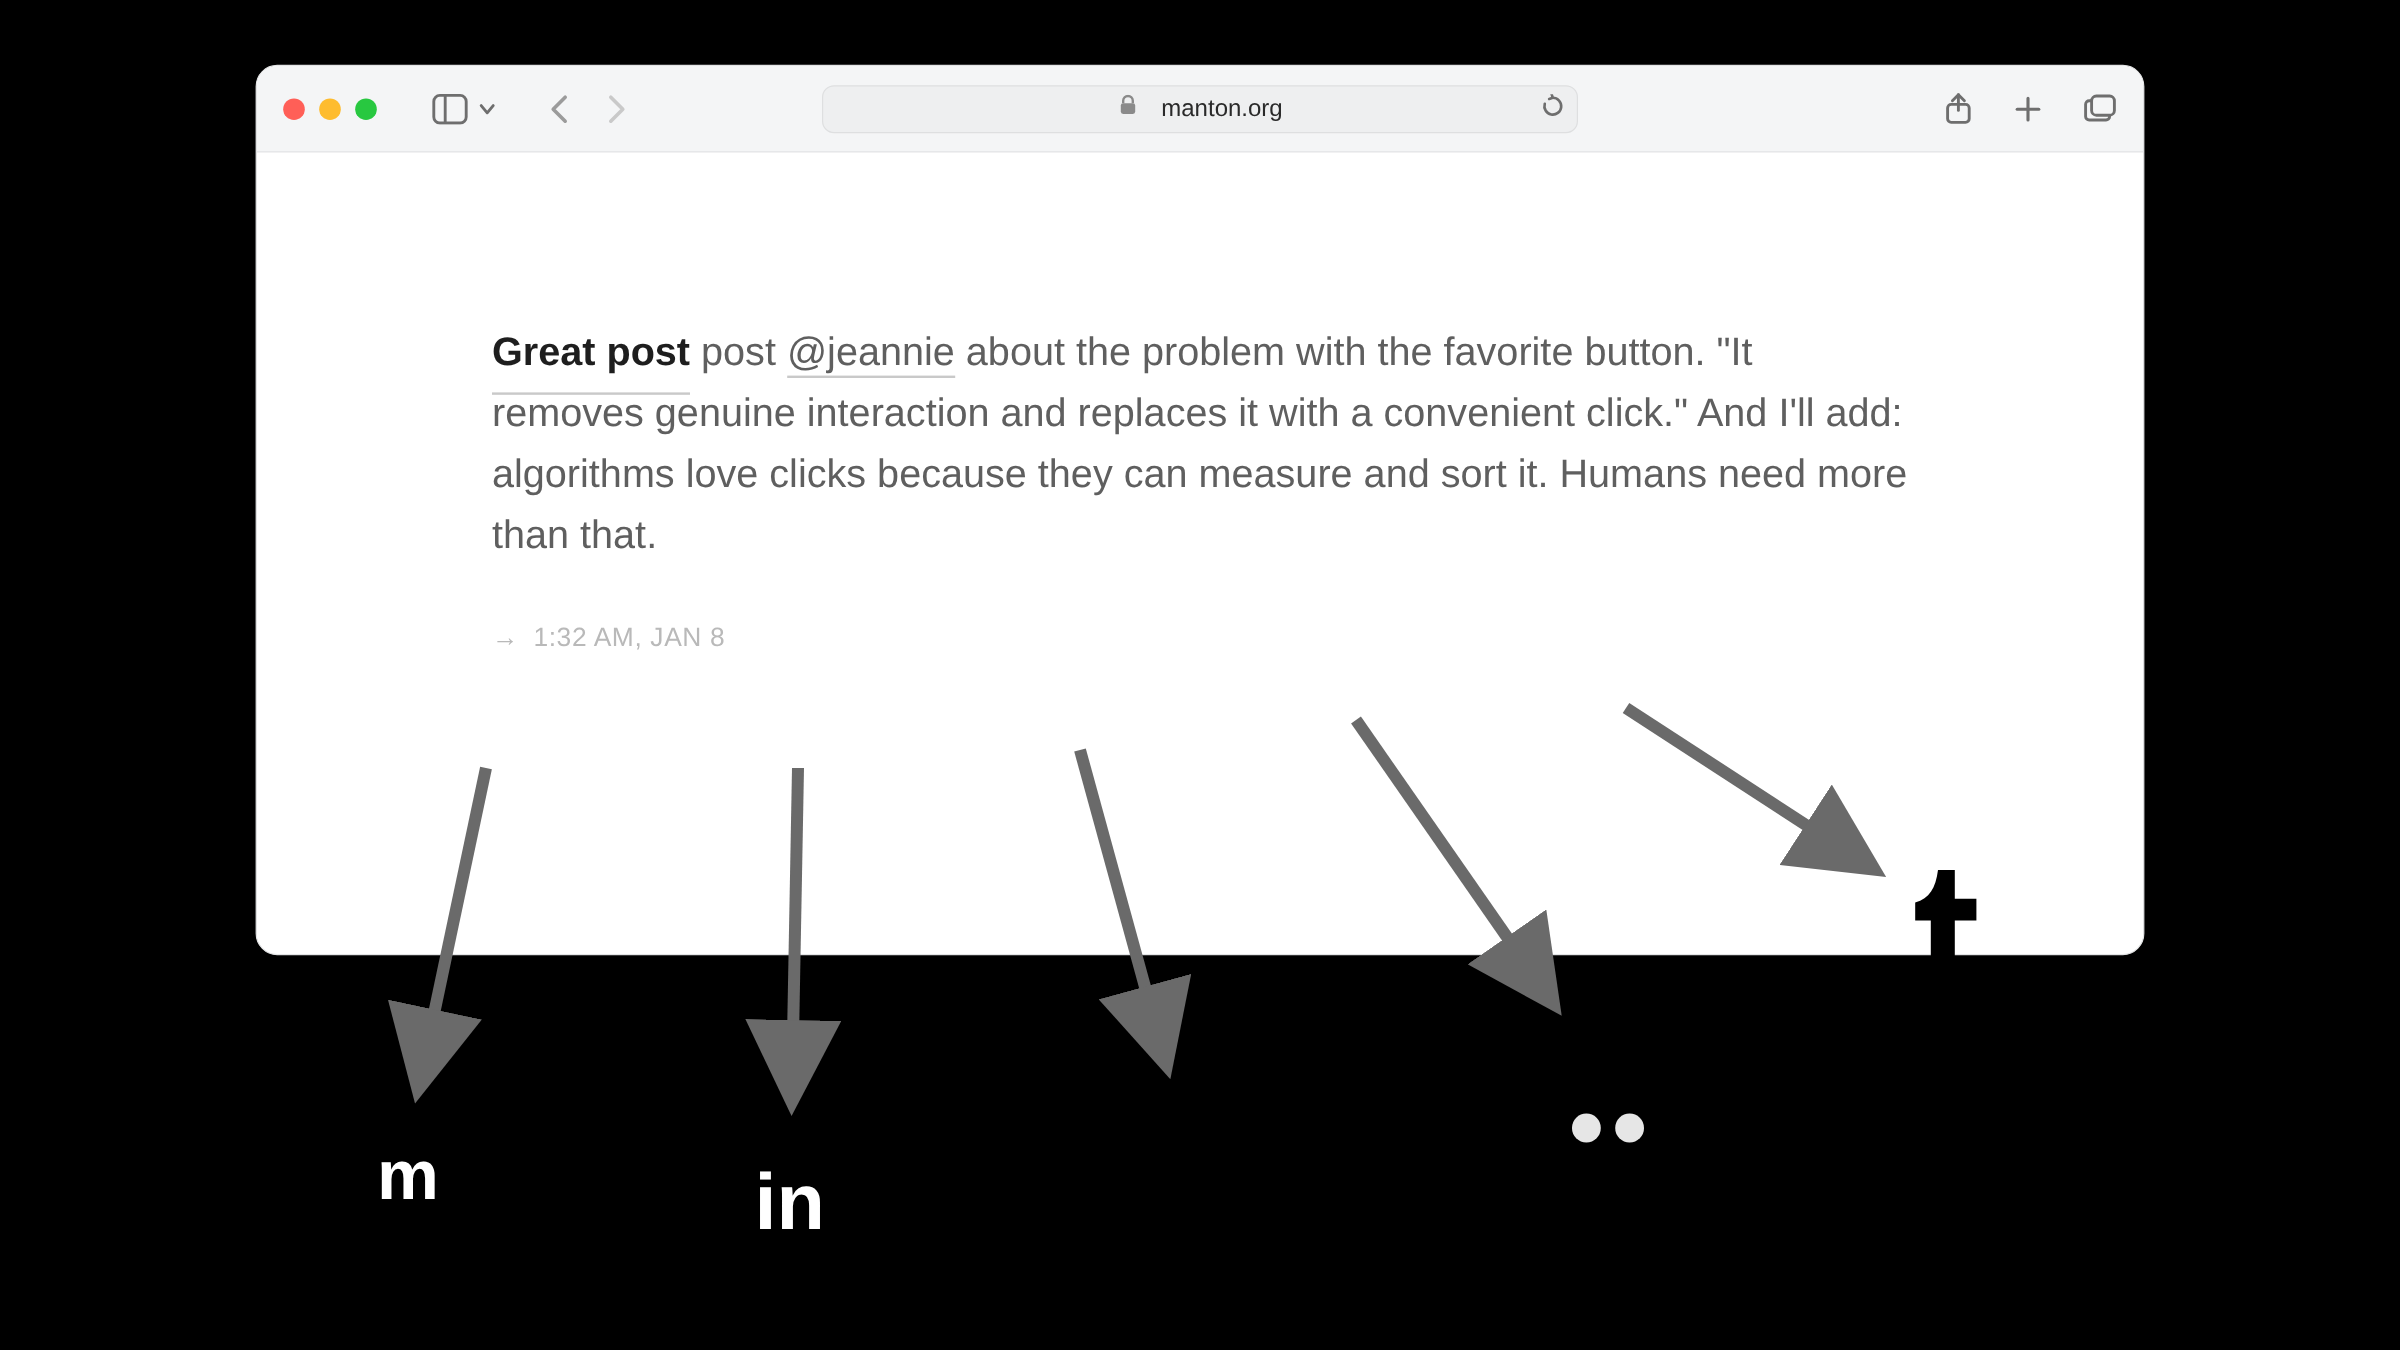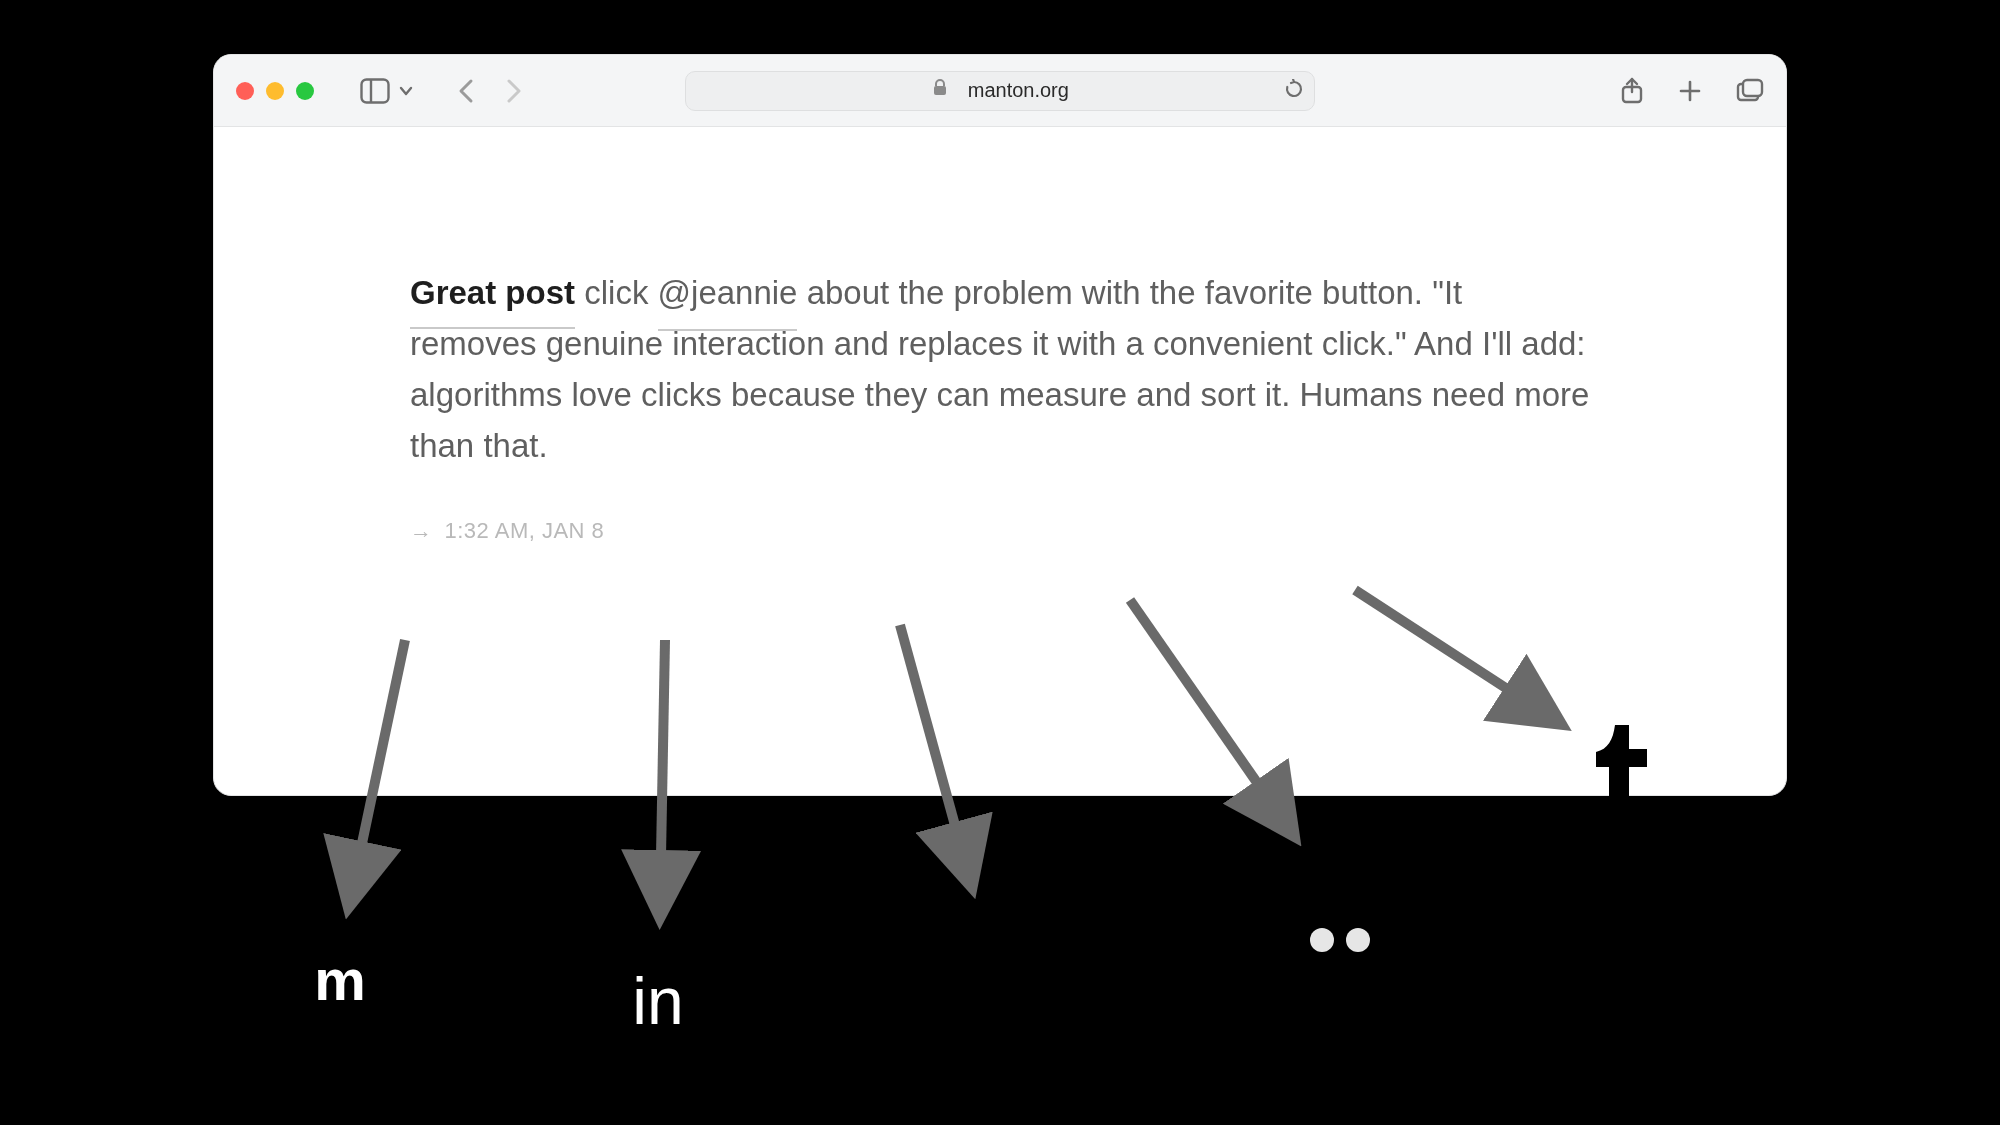--- a/index.html
+++ b/index.html
@@ -106,21 +106,21 @@
     color: #5f5f5f;
   }
   .post .strong-link {
     color: #1e1e1e; font-weight: 700;
     border-bottom: 2px solid #c9c9c9;
     padding-bottom: 16px;
   }
   .post .mention {
     color: #5f5f5f;
     border-bottom: 2px solid #c9c9c9;
-    padding-bottom: 18px;
+    padding-bottom: 2px;
   }
   .meta {
     margin-top: 46px;
     color: var(--meta);
     font-size: 22px;
     letter-spacing: 0.5px;
     display: flex; align-items: center; gap: 12px;
   }
   .meta-arrow { font-size: 22px; color: var(--meta); }
 
@@ -141,21 +141,21 @@
   }
   .mastodon-badge {
     left: 300px; top: 940px;
     width: 80px; height: 80px;
     background: #000; border-radius: 20px;
     font-size: 58px; font-weight: 700; line-height: 1;
   }
   .linkedin-badge {
     left: 613px; top: 960px;
     width: 90px; height: 90px;
-    font-size: 66px; font-weight: 400; line-height: 1;
+    font-size: 66px; font-weight: 700; line-height: 1;
   }
   .linkedin-badge span { transform: translateY(-4px); }
 
   .dark-badge-3 {
     left: 920px; top: 920px;
     width: 140px; height: 140px;
     border-radius: 70px;
     background: #000;
   }
   .flickr-badge {
@@ -250,21 +250,21 @@
           <svg width="28" height="26">
               <rect x="7" y="2" width="19" height="16" rx="4" fill="none" stroke="#6e6e6e" stroke-width="2.4"></rect>
               <path d="M7 6 H5 a3 3 0 0 0 -3 3 v10 a3 3 0 0 0 3 3 h14 a3 3 0 0 0 3 -3 v-1" fill="none" stroke="#6e6e6e" stroke-width="2.4"></path>
             </svg>
         </div>
       </div>
     </div>
 
     <div class="content">
       <div class="post">
-        <span class="strong-link">Great post</span><span> click </span><span class="mention">@jeannie</span><span> about the problem with the favorite button. "It removes genuine interaction and replaces it with a convenient click." And I'll add: algorithms love clicks because they can measure and sort it. Humans need more than that.</span>
+        <span class="strong-link">Great post</span><span> post </span><span class="mention">@jeannie</span><span> about the problem with the favorite button. "It removes genuine interaction and replaces it with a convenient click." And I'll add: algorithms love clicks because they can measure and sort it. Humans need more than that.</span>
       </div>
       <div class="meta">
         <span class="meta-arrow">→</span>
         <span>1:32 AM, JAN 8</span>
       </div>
     </div>
   </div>
 
   <div class="arrows">
     <svg>

